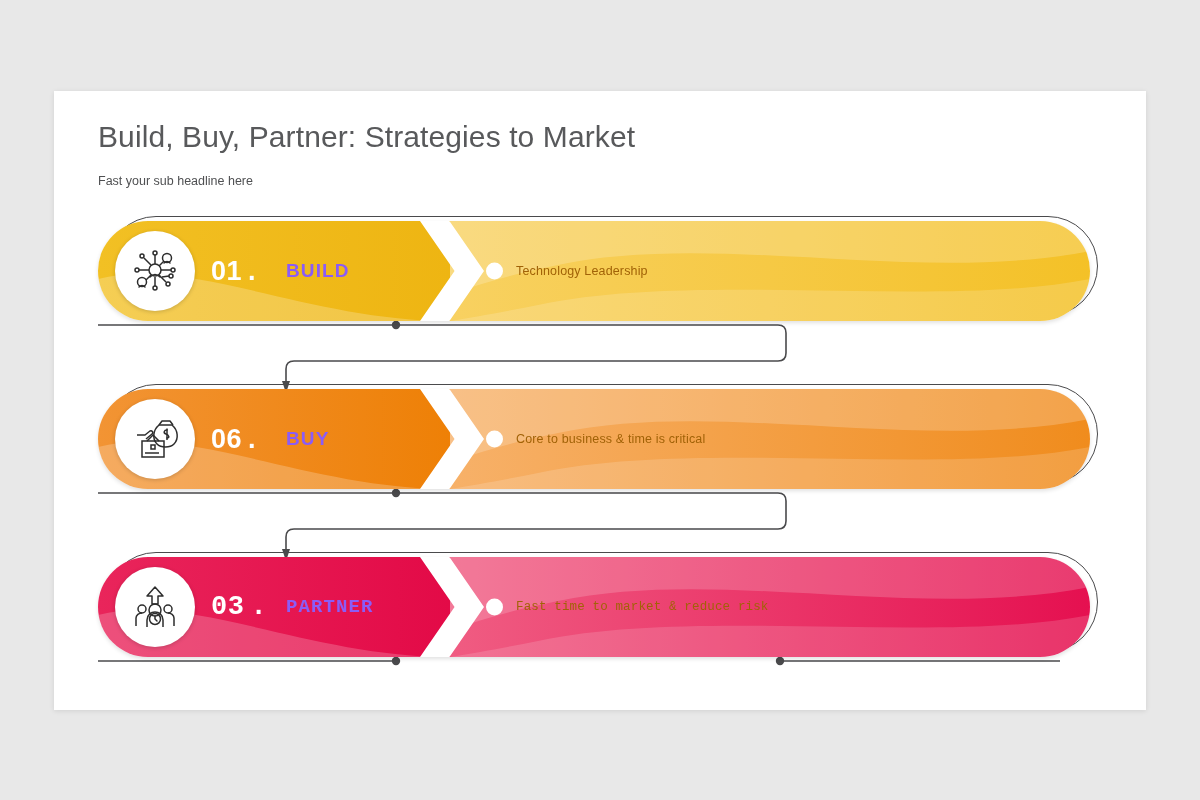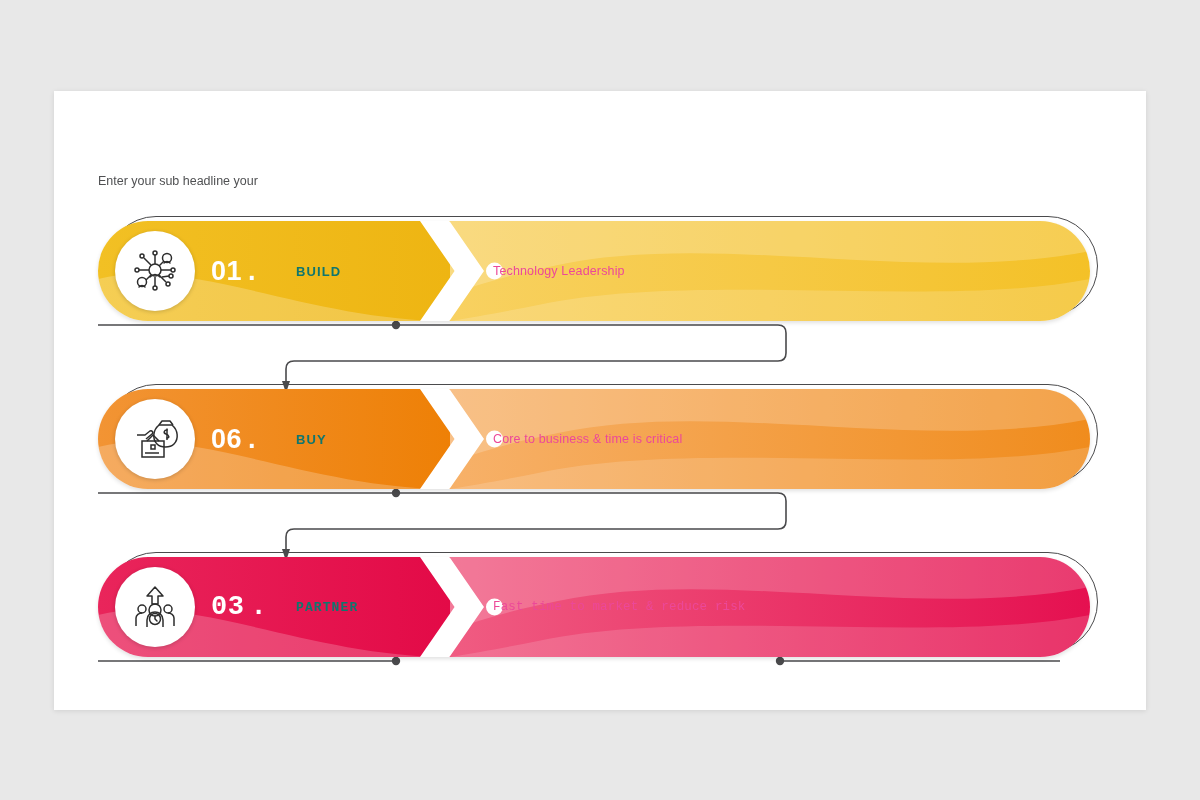--- a/index.html
+++ b/index.html
@@ -128,70 +128,71 @@
     letter-spacing: 0.5px;
     z-index: 6;
     white-space: nowrap;
   }
   .num .dot-sep {
     margin-left: 6px;
     font-size: 27px;
   }
   .step-label {
     position: absolute;
-    left: 198px;
+    left: 188px;
     top: 50%;
     transform: translateY(-50%);
-    font-size: 13px;
+    font-size: 19px;
     font-weight: bold;
-    color: #0f766e;
+    color: #8b5cf6;
     letter-spacing: 1.1px;
     z-index: 6;
     white-space: nowrap;
   }
 
   
   .bullet {
     position: absolute;
     left: 388px;
     top: 50%;
     transform: translateY(-50%);
     width: 17px;
     height: 17px;
     border-radius: 50%;
     background: #ffffff;
     z-index: 6;
   }
   .desc {
     position: absolute;
-    left: 395px;
+    left: 418px;
     top: 50%;
     transform: translateY(-50%);
     font-size: 12.5px;
     font-weight: 400;
-    color: #ec4899;
+    color: #a16207;
     letter-spacing: 0.15px;
     z-index: 6;
     white-space: nowrap;
   }
 
   
   .connectors {
     position: absolute;
     left: 0; top: 0;
     width: 1092px; height: 619px;
     pointer-events: none;
   }
 </style>
 </head>
 <body>
 
 <div class="slide">
 
-  <div class="subtitle">Enter your sub headline your</div>
+  <div class="title">Build, Buy, Partner: Strategies to Market</div>
+  <div class="subtitle">Fast your sub headline here</div>
 
   <svg class="connectors" viewBox="0 0 1092 619" width="1092" height="619">
 
     <g>
       <path d="M44,234 L340,234" stroke="#4a4a4c" stroke-width="1.6" fill="none"></path>
       <path d="M340,234 L724,234 Q732,234 732,242 L732,262 Q732,270 724,270 L240,270 Q232,270 232,278 L232,294" stroke="#4a4a4c" stroke-width="1.6" fill="none" stroke-linejoin="round"></path>
       <path d="M232,302 L228,290 L236,290 Z" fill="#4a4a4c"></path>
       <circle cx="342" cy="234" r="4.2" fill="#4a4a4c"></circle>
     </g>
 

